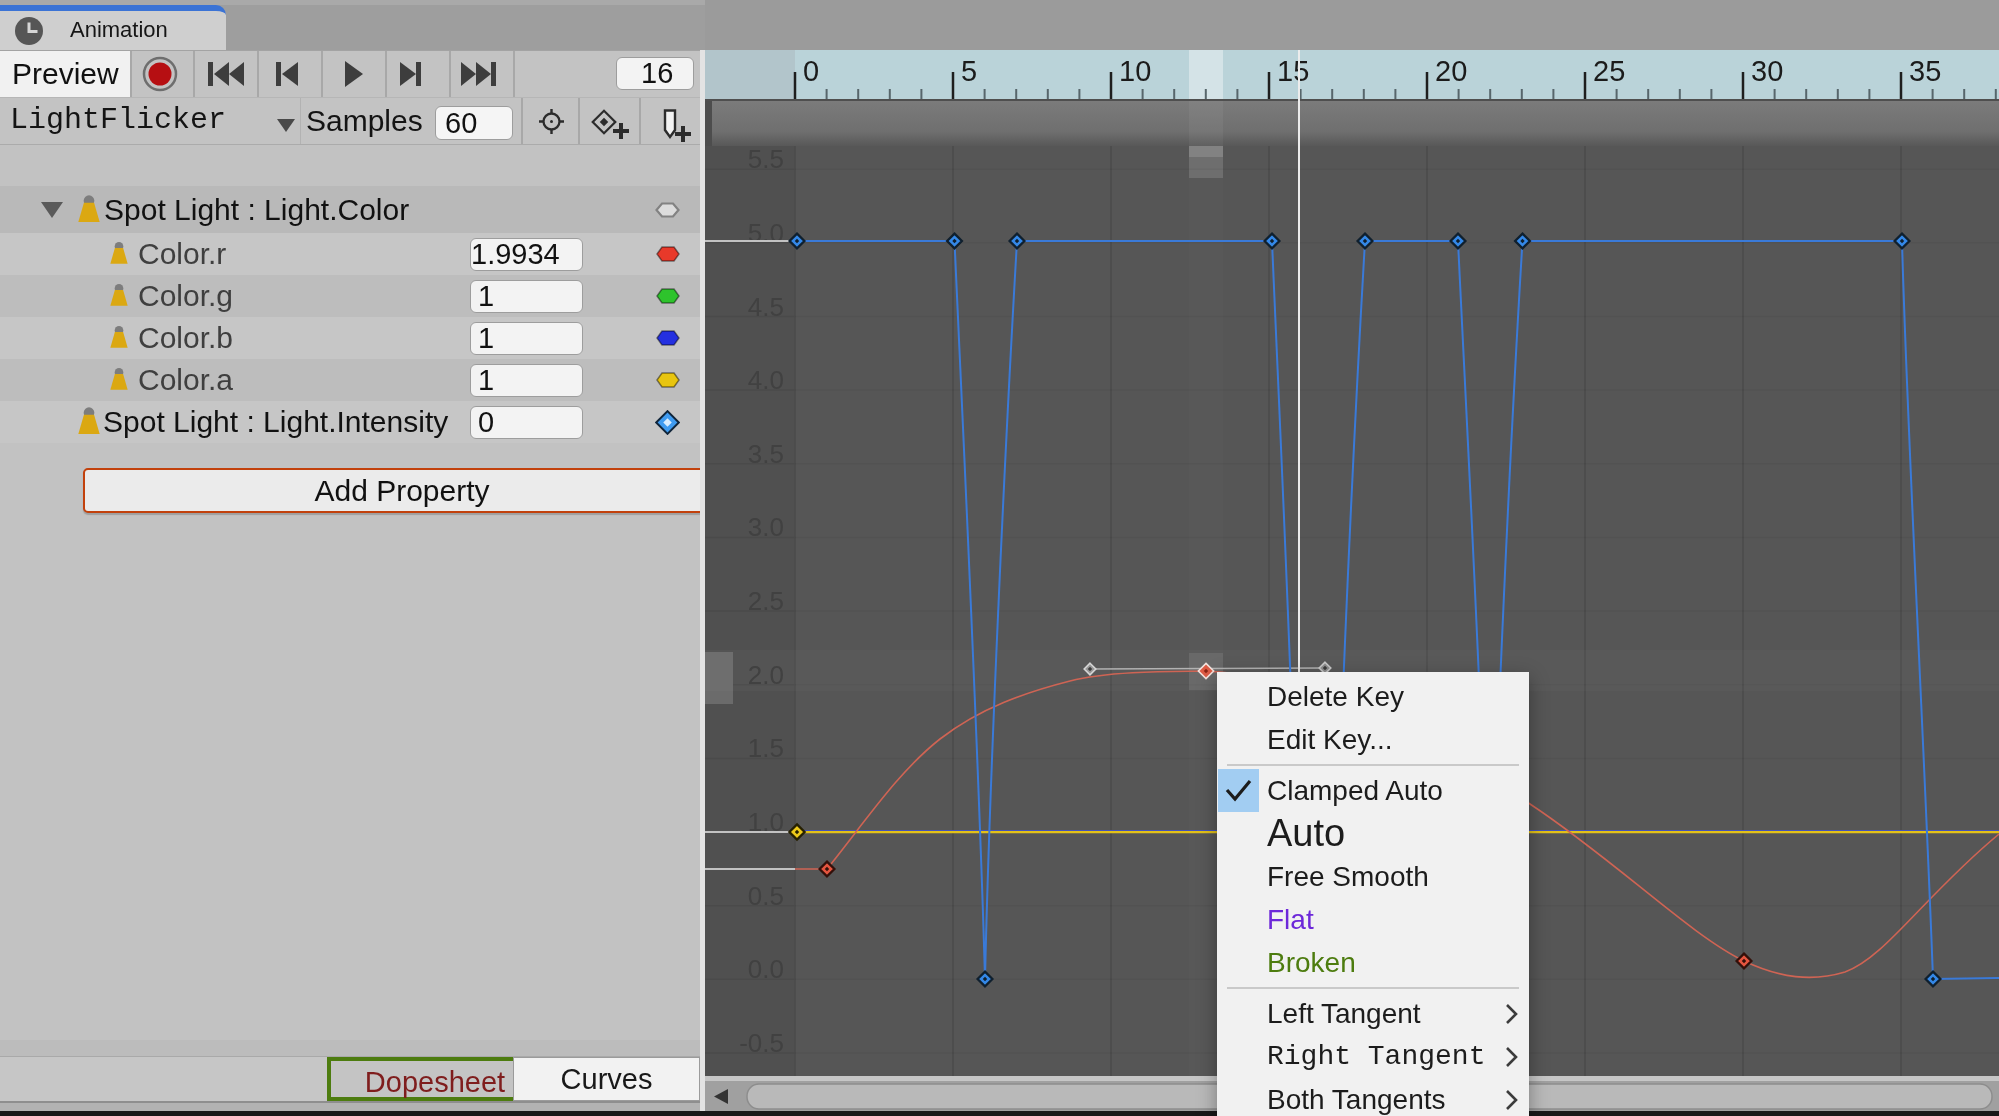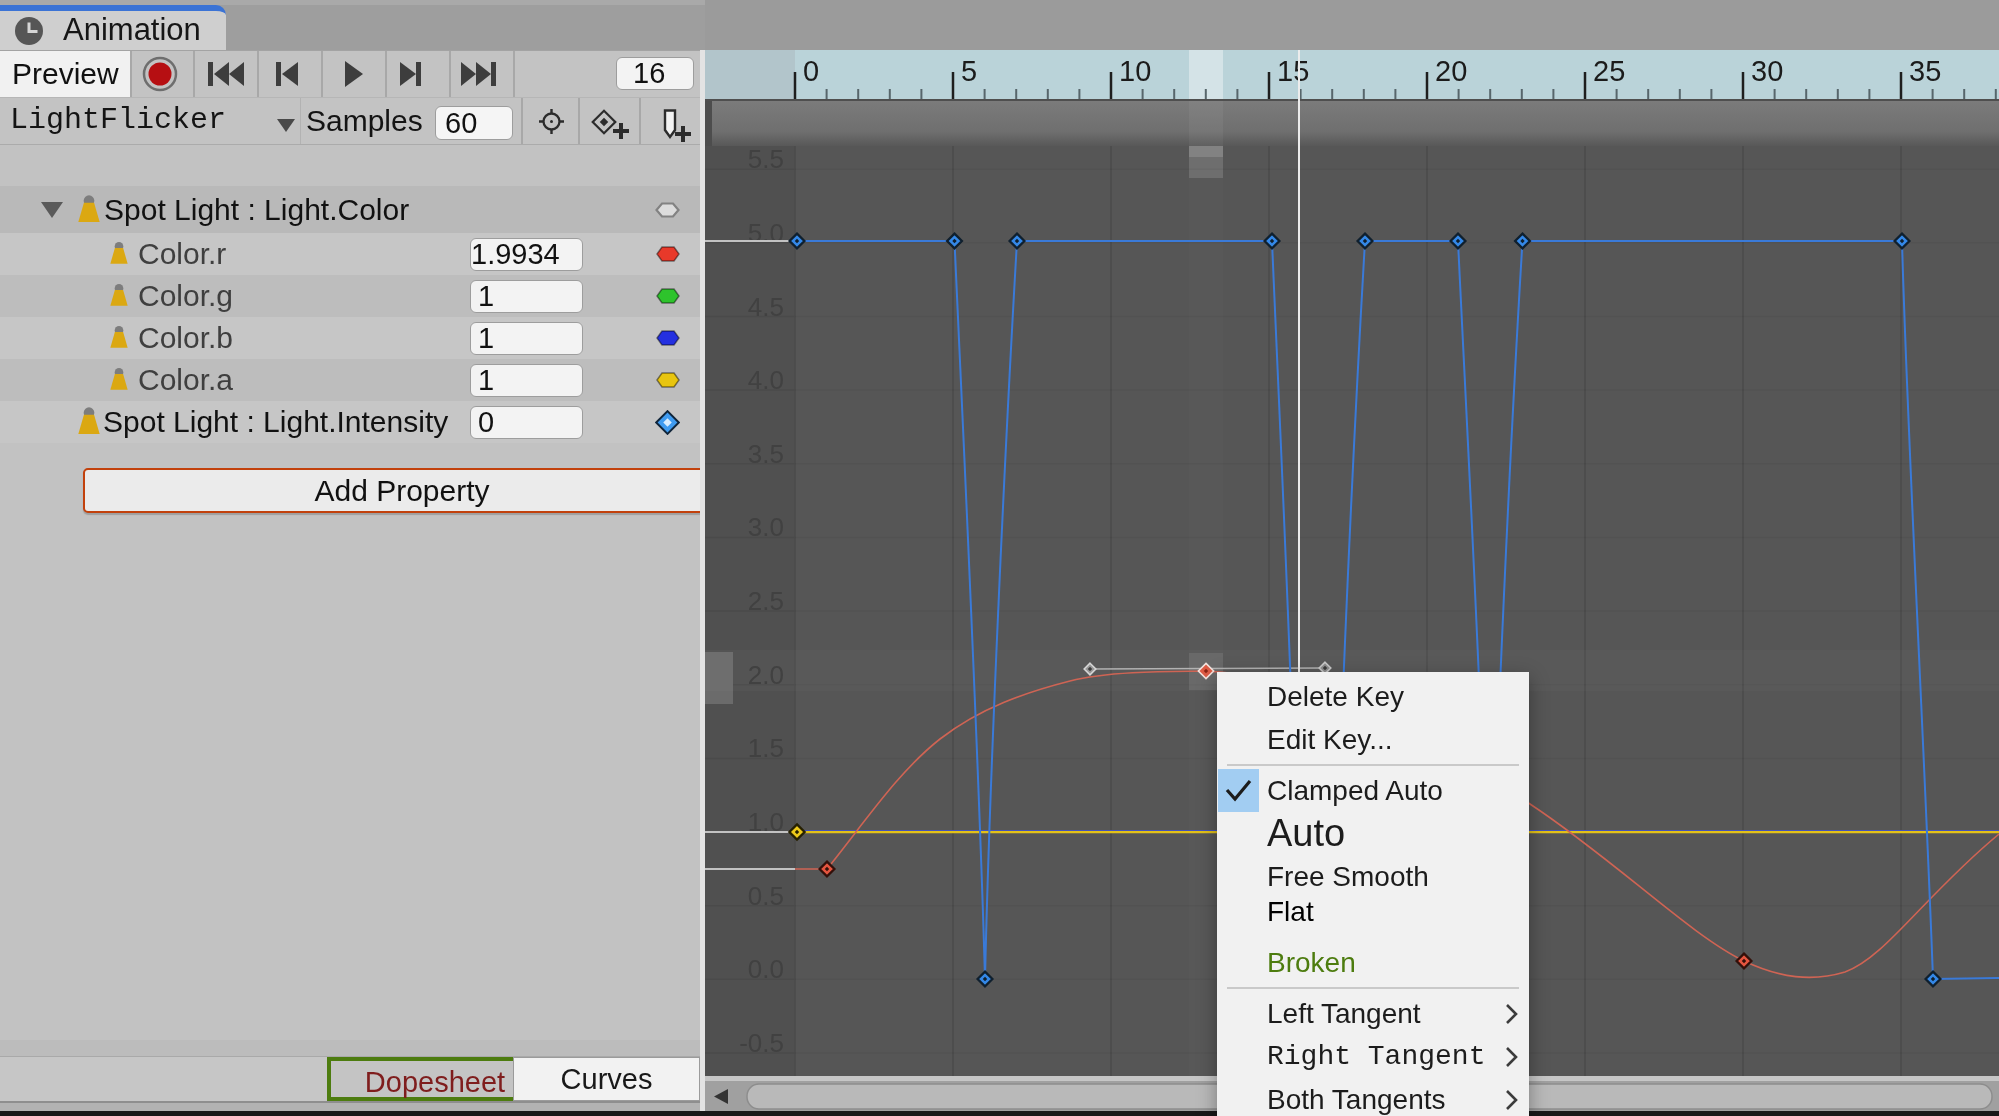--- a/index.html
+++ b/index.html
@@ -12,21 +12,21 @@
 <body>
 <div id="stage">
 
   <div class="abs" style="left:0;top:0;width:1999px;height:50px;background:#9e9e9e;"></div>
   <div class="abs" style="left:0;top:0;width:1999px;height:5px;background:#a9a9a9;"></div>
   <div class="abs" style="left:0;top:5px;width:226px;height:45px;background:#cfcfcf;border-top:6px solid #3b73d5;border-radius:0 10px 0 0;"></div>
   <svg class="abs" style="left:14px;top:16px;" width="30" height="30" viewBox="0 0 30 30">
     <circle cx="15" cy="15" r="14" fill="#565656"></circle>
     <path d="M15 6.5 L15 15.5 L23.5 15.5" stroke="#d6d6d6" stroke-width="3" fill="none"></path>
   </svg>
-  <div class="abs" style="left:63px;top:9px;height:41px;line-height:41px;font-size:31px;color:#161616;">Animation</div>
+  <div class="abs" style="left:70px;top:9px;height:41px;line-height:41px;font-size:22px;color:#161616;">Animation</div>
 
   <div class="abs" id="toolbar1" style="left:0;top:50px;width:705px;height:47px;background:#c3c3c3;border-top:1px solid #a3a3a3;"></div>
   <div class="abs" style="left:0;top:51px;width:130px;height:46px;background:#f1f1f1;"></div>
   <div class="abs" style="left:12px;top:51px;height:46px;line-height:45px;font-size:30px;color:#111;">Preview</div>
 
   <div class="abs" style="left:130px;top:51px;width:2px;height:46px;background:#a8a8a8;"></div>
   <div class="abs" style="left:193px;top:51px;width:2px;height:46px;background:#a8a8a8;"></div>
   <div class="abs" style="left:257px;top:51px;width:2px;height:46px;background:#a8a8a8;"></div>
   <div class="abs" style="left:321px;top:51px;width:2px;height:46px;background:#a8a8a8;"></div>
   <div class="abs" style="left:385px;top:51px;width:2px;height:46px;background:#a8a8a8;"></div>
@@ -52,21 +52,21 @@
 
       <path d="M205 11 L221 23 L205 35 Z"></path>
       <rect x="221" y="11" width="5" height="24"></rect>
 
       <path d="M266 11 L281 23 L266 35 Z"></path>
       <path d="M281 11 L296 23 L281 35 Z"></path>
       <rect x="296" y="11" width="5" height="24"></rect>
     </g>
   </svg>
 
-  <div class="abs" style="left:616px;top:57px;width:78px;height:33px;background:#f3f3f3;border:1px solid #9d9d9d;border-radius:6px;font-size:29px;line-height:31px;padding-left:16px;color:#111;">16</div>
+  <div class="abs" style="left:616px;top:57px;width:78px;height:33px;background:#f3f3f3;border:1px solid #9d9d9d;border-radius:6px;font-size:29px;line-height:31px;padding-left:24px;color:#111;">16</div>
 
   <div class="abs" id="toolbar2" style="left:0;top:97px;width:705px;height:48px;background:#c3c3c3;border-top:1px solid #b6b6b6;border-bottom:1px solid #ababab;"></div>
   <div class="abs" style="left:10px;top:97px;height:48px;line-height:47px;font-size:30px;color:#141414;font-family:Liberation Mono, monospace;">LightFlicker</div>
   <svg class="abs" style="left:277px;top:119px;" width="18" height="13" viewBox="0 0 18 13">
       <path d="M0 0 L18 0 L9 13 Z" fill="#494949"></path>
     </svg>
   <div class="abs" style="left:300px;top:98px;width:1px;height:46px;background:#b2b2b2;"></div>
   <div class="abs" style="left:306px;top:97px;height:48px;line-height:47px;font-size:30px;color:#141414;">Samples</div>
   <div class="abs" style="left:435px;top:106px;width:78px;height:34px;background:#f5f5f5;border:1px solid #9d9d9d;border-radius:6px;font-size:29px;line-height:32px;padding-left:9px;color:#111;">60</div>
   <div class="abs" style="left:521px;top:98px;width:2px;height:46px;background:#a8a8a8;"></div>
@@ -353,21 +353,21 @@
       <div class="abs" style="left:50px;top:3px;height:43px;line-height:43px;font-size:28px;color:#1c1c1c;">Delete Key</div>
       <div class="abs" style="left:50px;top:46px;height:43px;line-height:43px;font-size:28px;color:#1c1c1c;">Edit Key...</div>
       <div class="abs" style="left:10px;top:92px;width:292px;height:2px;background:#c9c9c9;"></div>
       <div class="abs" style="left:1px;top:97px;width:41px;height:43px;background:#a2cdf2;"></div>
       <svg class="abs" style="left:8px;top:107px;" width="27" height="23" viewBox="0 0 27 23">
         <path d="M2 11 L10 20 L25 2" fill="none" stroke="#1c1c1c" stroke-width="3.2"></path>
       </svg>
       <div class="abs" style="left:50px;top:97px;height:43px;line-height:43px;font-size:28px;color:#1c1c1c;">Clamped Auto</div>
       <div class="abs" style="left:50px;top:140px;height:43px;line-height:43px;font-size:38px;color:#1c1c1c;">Auto</div>
       <div class="abs" style="left:50px;top:183px;height:43px;line-height:43px;font-size:28px;color:#1c1c1c;">Free Smooth</div>
-      <div class="abs" style="left:50px;top:218px;height:43px;line-height:43px;font-size:28px;color:#000000;">Flat</div>
+      <div class="abs" style="left:50px;top:226px;height:43px;line-height:43px;font-size:28px;color:#6d28d9;">Flat</div>
       <div class="abs" style="left:50px;top:269px;height:43px;line-height:43px;font-size:28px;color:#4d7c0f;">Broken</div>
       <div class="abs" style="left:10px;top:315px;width:292px;height:2px;background:#c9c9c9;"></div>
       <div class="abs" style="left:50px;top:320px;height:43px;line-height:43px;font-size:28px;color:#1c1c1c;">Left Tangent</div>
       <svg class="abs" style="left:288px;top:331px;" width="13" height="22" viewBox="0 0 13 22">
         <path d="M2 2 L11 11 L2 20" fill="none" stroke="#3c3c3c" stroke-width="2.6"></path>
       </svg>
       <div class="abs" style="left:50px;top:363px;height:43px;line-height:43px;font-size:28px;color:#1c1c1c;font-family:Liberation Mono, monospace;">Right Tangent</div>
       <svg class="abs" style="left:288px;top:374px;" width="13" height="22" viewBox="0 0 13 22">
         <path d="M2 2 L11 11 L2 20" fill="none" stroke="#3c3c3c" stroke-width="2.6"></path>
       </svg>

